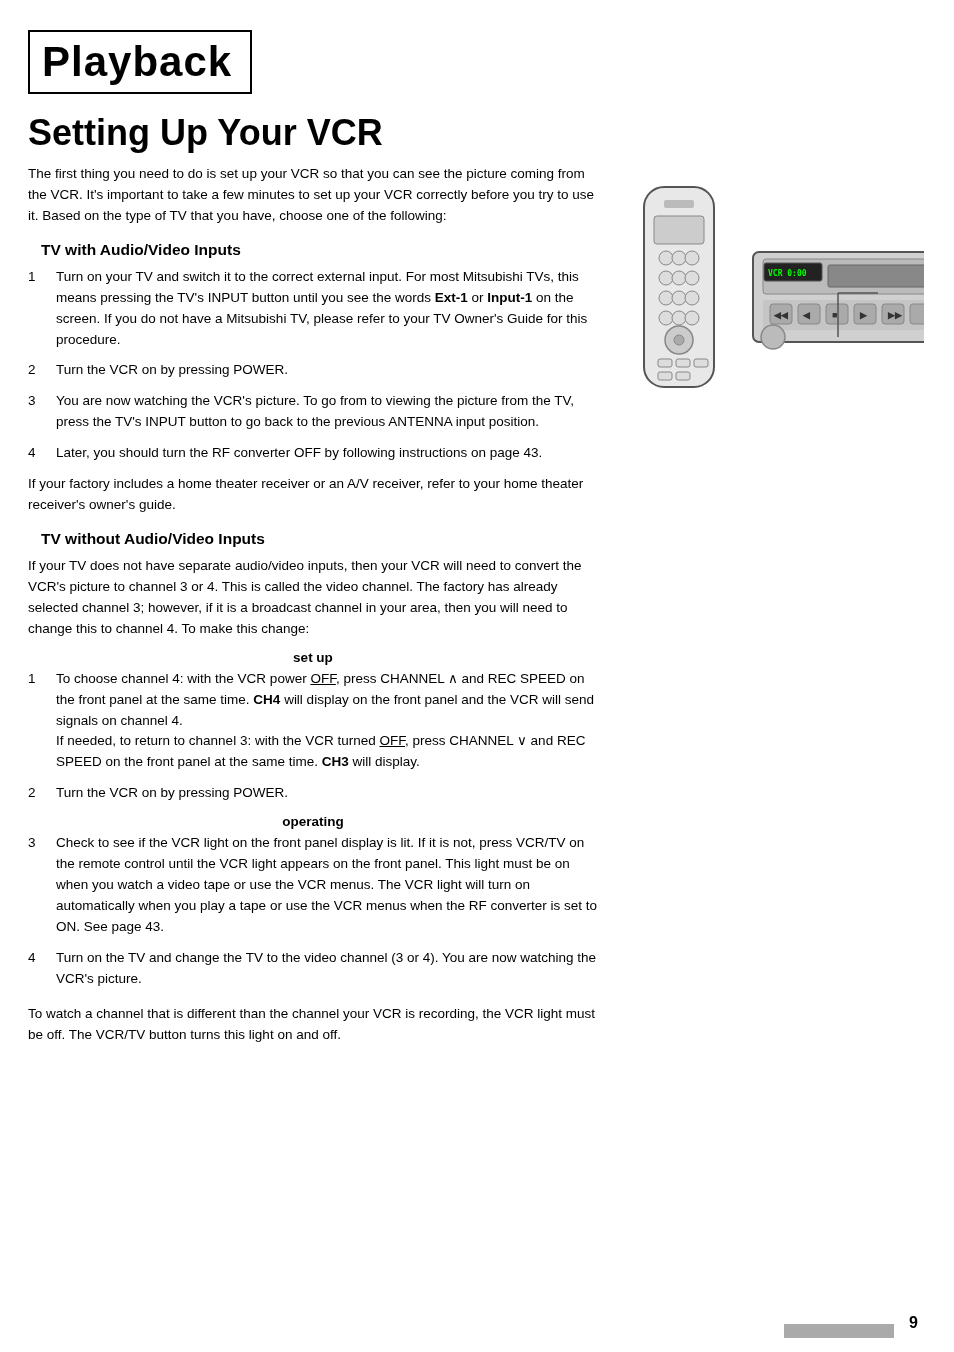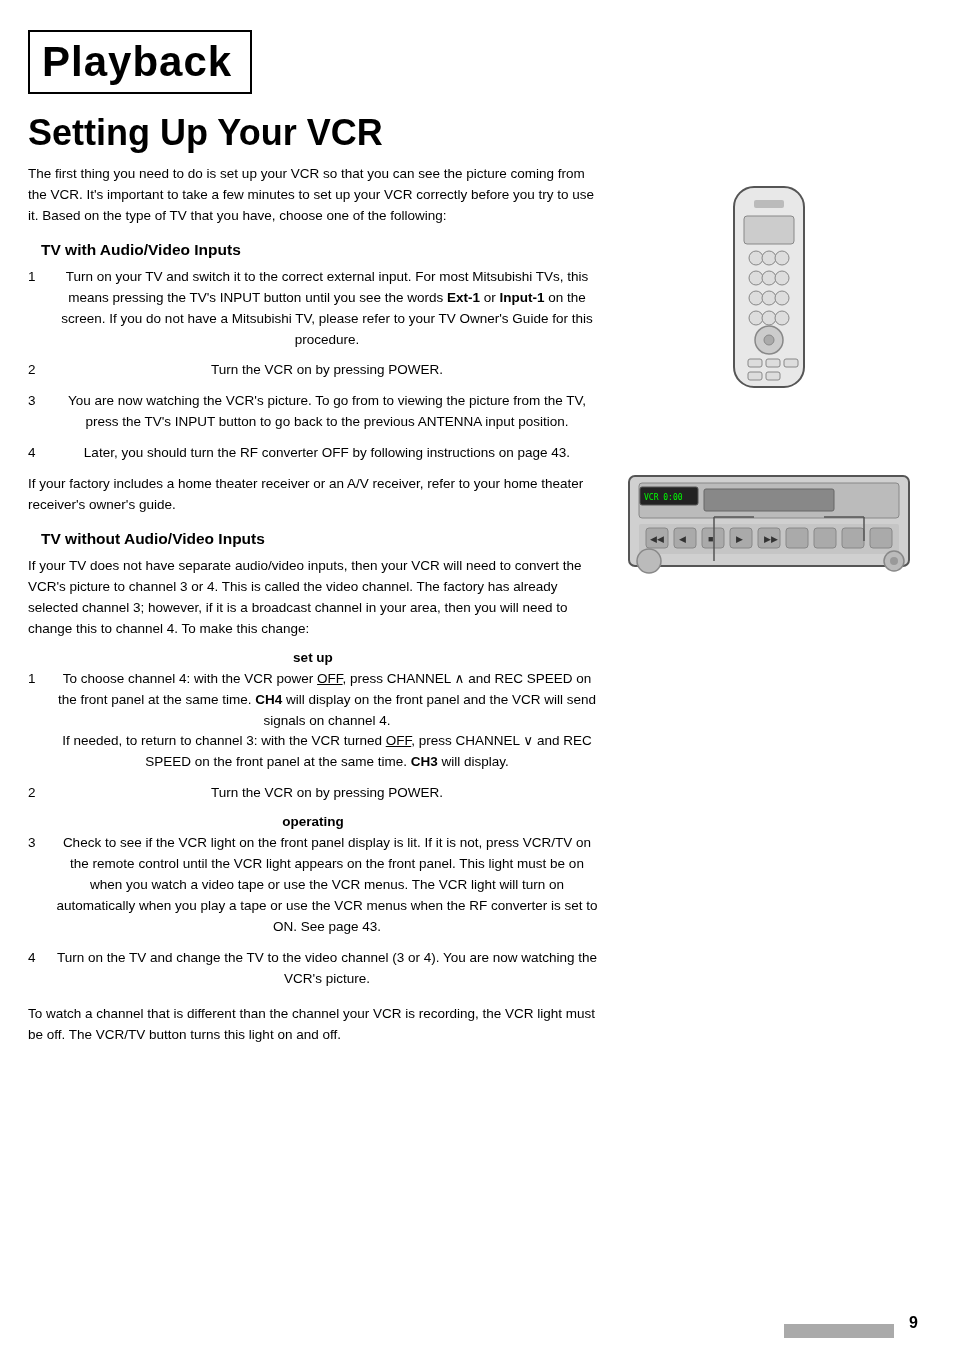--- a/index.html
+++ b/index.html
@@ -54,24 +54,25 @@
     .content-left {
       width: 570px;
       float: left;
     }
 
     
     .content-right {
       width: 310px;
       float: right;
       display: flex;
-      flex-direction: column;
+      flex-direction: row;
       align-items: center;
-      gap: 36px;
+      gap: 4px;
       margin-top: 60px;
+      font-weight: bold;
     }
 
     p.intro-text {
       margin-bottom: 12px;
       line-height: 1.55;
     }
 
     
     ol.main-list {
       list-style: none;
@@ -84,21 +85,20 @@
       margin-bottom: 10px;
       line-height: 1.55;
     }
     ol.main-list > li .num {
       font-weight: normal;
       min-width: 18px;
       text-align: left;
     }
     ol.main-list > li .content {
       flex: 1;
-      text-align: center;
     }
 
     
     .underline {
       text-decoration: underline;
     }
 
     
     .sub-label {
       font-weight: bold;

